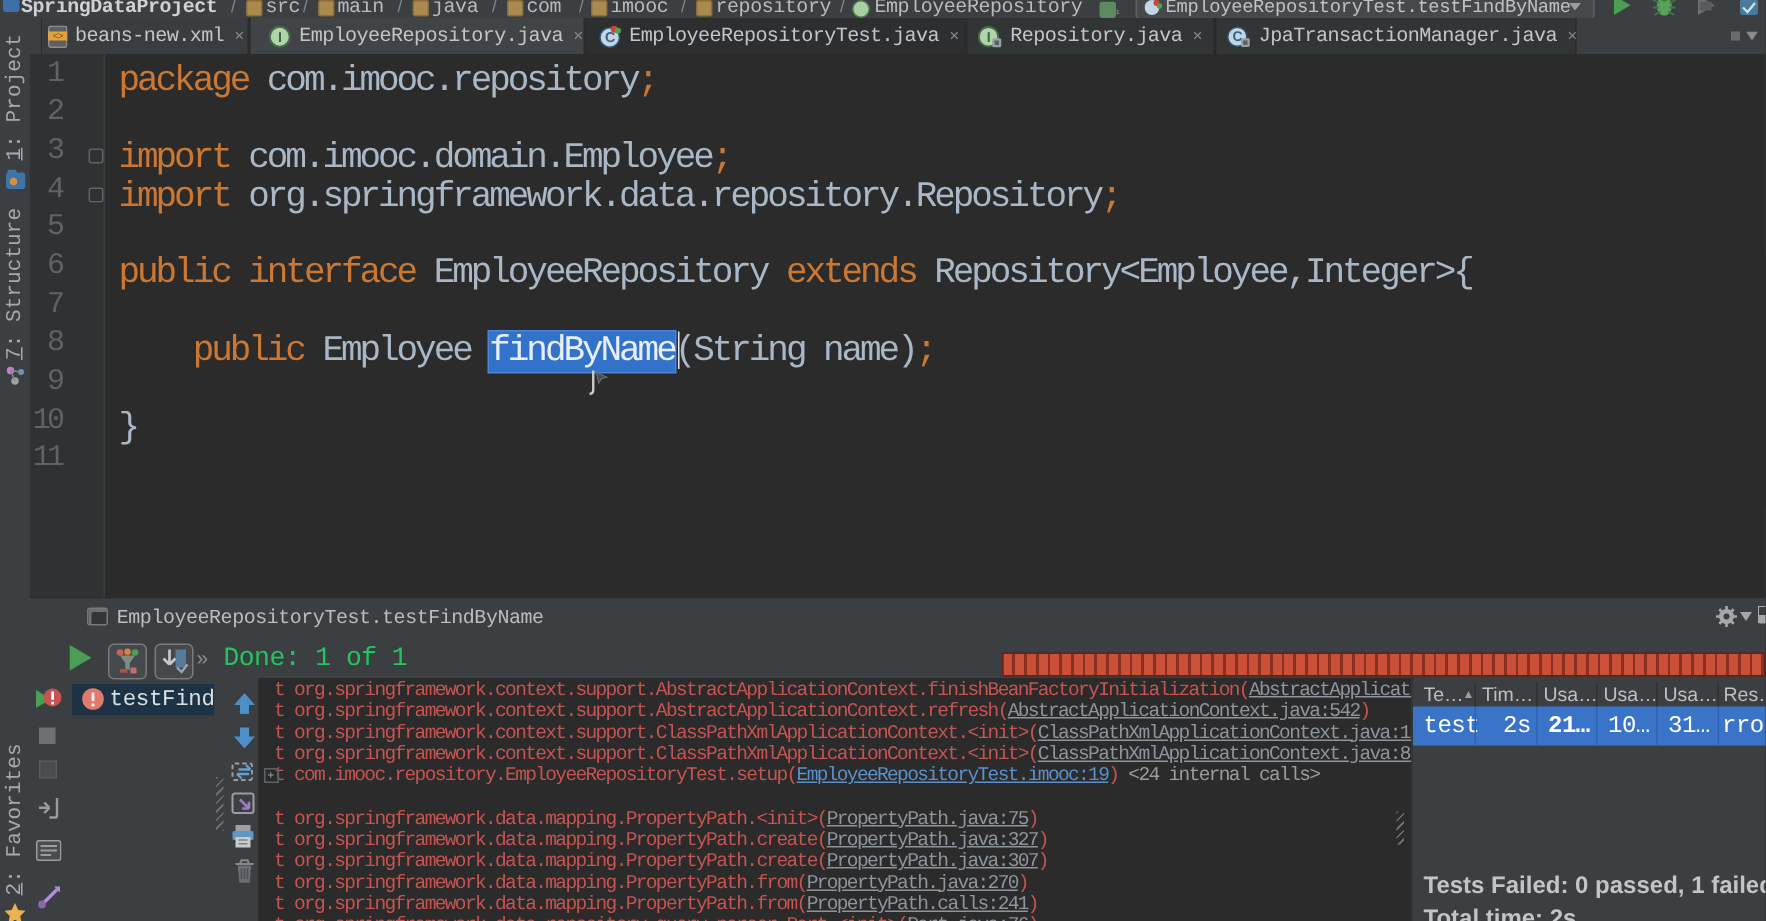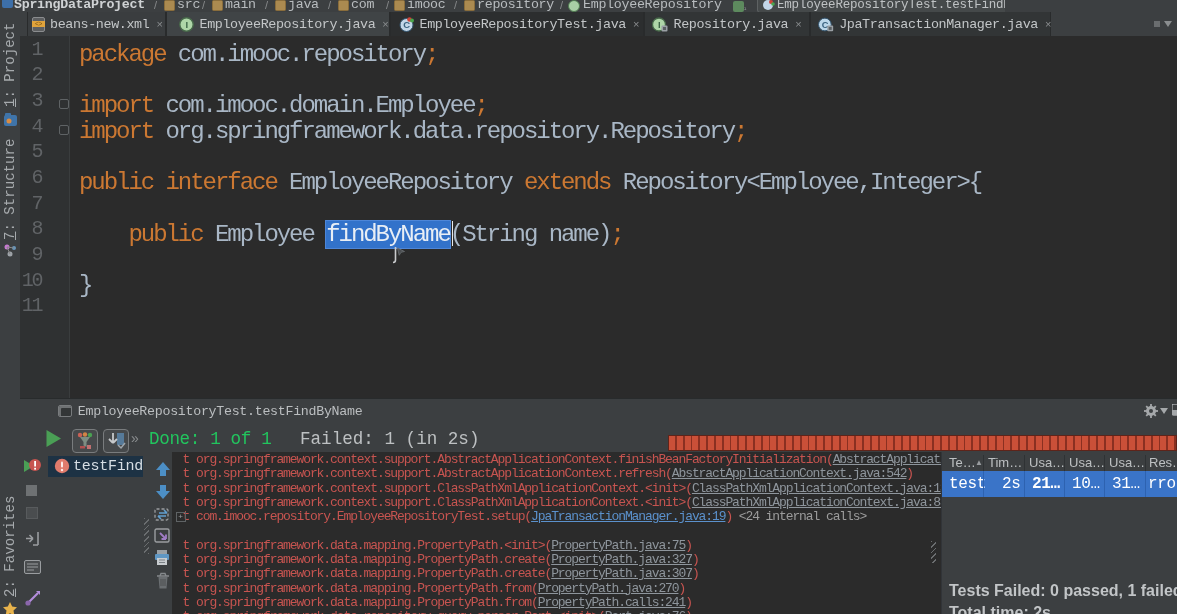--- a/index.html
+++ b/index.html
@@ -2,21 +2,21 @@
 <html><head>
 <meta charset="utf-8">
 <style>
   html,body{margin:0;padding:0;}
   body{width:1177px;height:614px;background:#3c3f41;overflow:hidden;position:relative;
        font-family:"Liberation Sans",sans-serif;}
   .abs{position:absolute;}
   pre{margin:0;}
   .mono{font-family:"Liberation Mono",monospace;}
   
-  #topbar{left:0;top:0;width:1005px;height:12px;background:#3c3f41;overflow:hidden;}
+  #topbar{left:0;top:0;width:1177px;height:12px;background:#3c3f41;overflow:hidden;}
   #crumbs{left:0;top:0;white-space:nowrap;}
   .cr{position:absolute;top:-3.5px;font-family:"Liberation Mono",monospace;font-size:13.3px;letter-spacing:-0.28px;color:#b8bcbf;}
   .cs{position:absolute;top:-1px;color:#87898b;font-size:11px;}
   .cf{position:absolute;top:0px;width:9px;height:9px;background:#ab8a50;border-radius:1.5px;border:1px solid #8a6d3b;}
   
   #tabbar{left:20px;top:12px;width:1157px;height:24px;background:#3c3f41;}
   .tab{position:absolute;top:0;height:24px;display:flex;align-items:center;white-space:nowrap;overflow:hidden;box-shadow:inset -1px 0 0 #292b2c,inset 1px 0 0 #292b2c;
        font-family:"Liberation Mono",monospace;font-size:13.4px;letter-spacing:-0.39px;color:#c3c6c8;}
   .tab .x{color:#8a8d8f;font-size:11px;margin-left:7px;font-family:"Liberation Sans",sans-serif;}
   .tab svg{margin-right:5.5px;}
@@ -242,21 +242,20 @@
   </div>
   <div class="tbtn" style="left:83px;">
     <svg width="22" height="20" style="margin:1px 0 0 1px;">
         <rect x="12" y="2" width="7" height="12" fill="#567a99"></rect>
         <path d="M8,2 v10 M8,12 l-4,-4 M8,12 l4,-4" stroke="#c6c9cb" stroke-width="1.8" fill="none"></path>
         <path d="M13,14 l3,3 l4,-5" stroke="#9fa6ab" stroke-width="1.5" fill="none"></path>
       </svg>
   </div>
   <span class="abs" style="left:111px;top:7px;color:#8a8d8f;font-size:14px;">»</span>
   <span class="mono" id="donetext" style="white-space:pre;">Done: 1 of 1</span>
-    <span class="mono" style="position:absolute;left:280px;top:6px;font-size:17.6px;color:#bdc0c2;">Failed: 1 (in 2s)</span>
 </div>
 <div class="abs" id="progbar"></div>
 <svg class="abs" style="left:1144px;top:404px;" width="14" height="14" viewBox="0 0 14 14">
     <path d="M7,2.2 L8,0.5 L9.9,1.3 L9.7,3.2 L10.8,4.3 L12.7,4.1 L13.5,6 L11.8,7 L11.8,8.5 L13.5,9.5 L12.7,11.4 L10.8,11.2 L9.7,12.3 L9.9,14.2 L8,15 L7,13.3 L5.5,13.3 L4.5,15 L2.6,14.2 L2.8,12.3 L1.7,11.2 L-0.2,11.4 L-1,9.5 L0.7,8.5" fill="none"></path>
     <circle cx="7" cy="7" r="5" fill="#a5a8aa"></circle>
     <circle cx="7" cy="7" r="2" fill="#3c3f41"></circle>
     <g stroke="#a5a8aa" stroke-width="1.8">
       <line x1="7" y1="0" x2="7" y2="3"></line>
       <line x1="7" y1="11" x2="7" y2="14"></line>
       <line x1="0" y1="7" x2="3" y2="7"></line>
@@ -335,21 +334,21 @@
       <path d="M2,4 h12 M5,4 l1,-2.5 h4 l1,2.5" stroke="#85898c" stroke-width="1.4" fill="none"></path>
       <path d="M3.5,5 l1,11.5 h7 l1,-11.5 z" fill="#6a6e71"></path>
       <path d="M6,7 v7 M8,7 v7 M10,7 v7" stroke="#4c4f51" stroke-width="1"></path>
     </svg>
 
   <div id="console">
     <div class="cline" style="top:0px;">t org.springframework.context.support.AbstractApplicationContext.finishBeanFactoryInitialization(<span class="clink">AbstractApplicationContext.java:834</span>)</div>
     <div class="cline" style="top:14.3px;">t org.springframework.context.support.AbstractApplicationContext.refresh(<span class="clink">AbstractApplicationContext.java:542</span>)</div>
     <div class="cline" style="top:28.6px;">t org.springframework.context.support.ClassPathXmlApplicationContext.&lt;init&gt;(<span class="clink">ClassPathXmlApplicationContext.java:139</span>)</div>
     <div class="cline" style="top:42.9px;">t org.springframework.context.support.ClassPathXmlApplicationContext.&lt;init&gt;(<span class="clink">ClassPathXmlApplicationContext.java:83</span>)</div>
-    <div class="cline" style="top:57.2px;">t com.imooc.repository.EmployeeRepositoryTest.setup(<span class="cblue">JpaTransactionManager.java:19</span>) <span class="cgray">&lt;24 internal calls&gt;</span></div>
+    <div class="cline" style="top:57.2px;">t com.imooc.repository.EmployeeRepositoryTest.setup(<span class="cblue">EmployeeRepositoryTest.imooc:19</span>) <span class="cgray">&lt;24 internal calls&gt;</span></div>
     <div class="cline" style="top:85.8px;">t org.springframework.data.mapping.PropertyPath.&lt;init&gt;(<span class="clink">PropertyPath.java:75</span>)</div>
     <div class="cline" style="top:100.1px;">t org.springframework.data.mapping.PropertyPath.create(<span class="clink">PropertyPath.java:327</span>)</div>
     <div class="cline" style="top:114.4px;">t org.springframework.data.mapping.PropertyPath.create(<span class="clink">PropertyPath.java:307</span>)</div>
     <div class="cline" style="top:128.7px;">t org.springframework.data.mapping.PropertyPath.from(<span class="clink">PropertyPath.java:270</span>)</div>
     <div class="cline" style="top:143px;">t org.springframework.data.mapping.PropertyPath.from(<span class="clink">PropertyPath.calls:241</span>)</div>
     <div class="cline" style="top:157.3px;">t org.springframework.data.repository.query.parser.Part.&lt;init&gt;(<span class="clink">Part.java:76</span>)</div>
     <div style="position:absolute;left:3.5px;top:59.5px;width:8px;height:8px;border:1px solid #5f6365;font:8px 'Liberation Sans';color:#9a9da0;text-align:center;line-height:8px;">+</div>
   </div>
   <div class="grip" style="left:911px;top:86px;"></div>
   <div id="stats">

